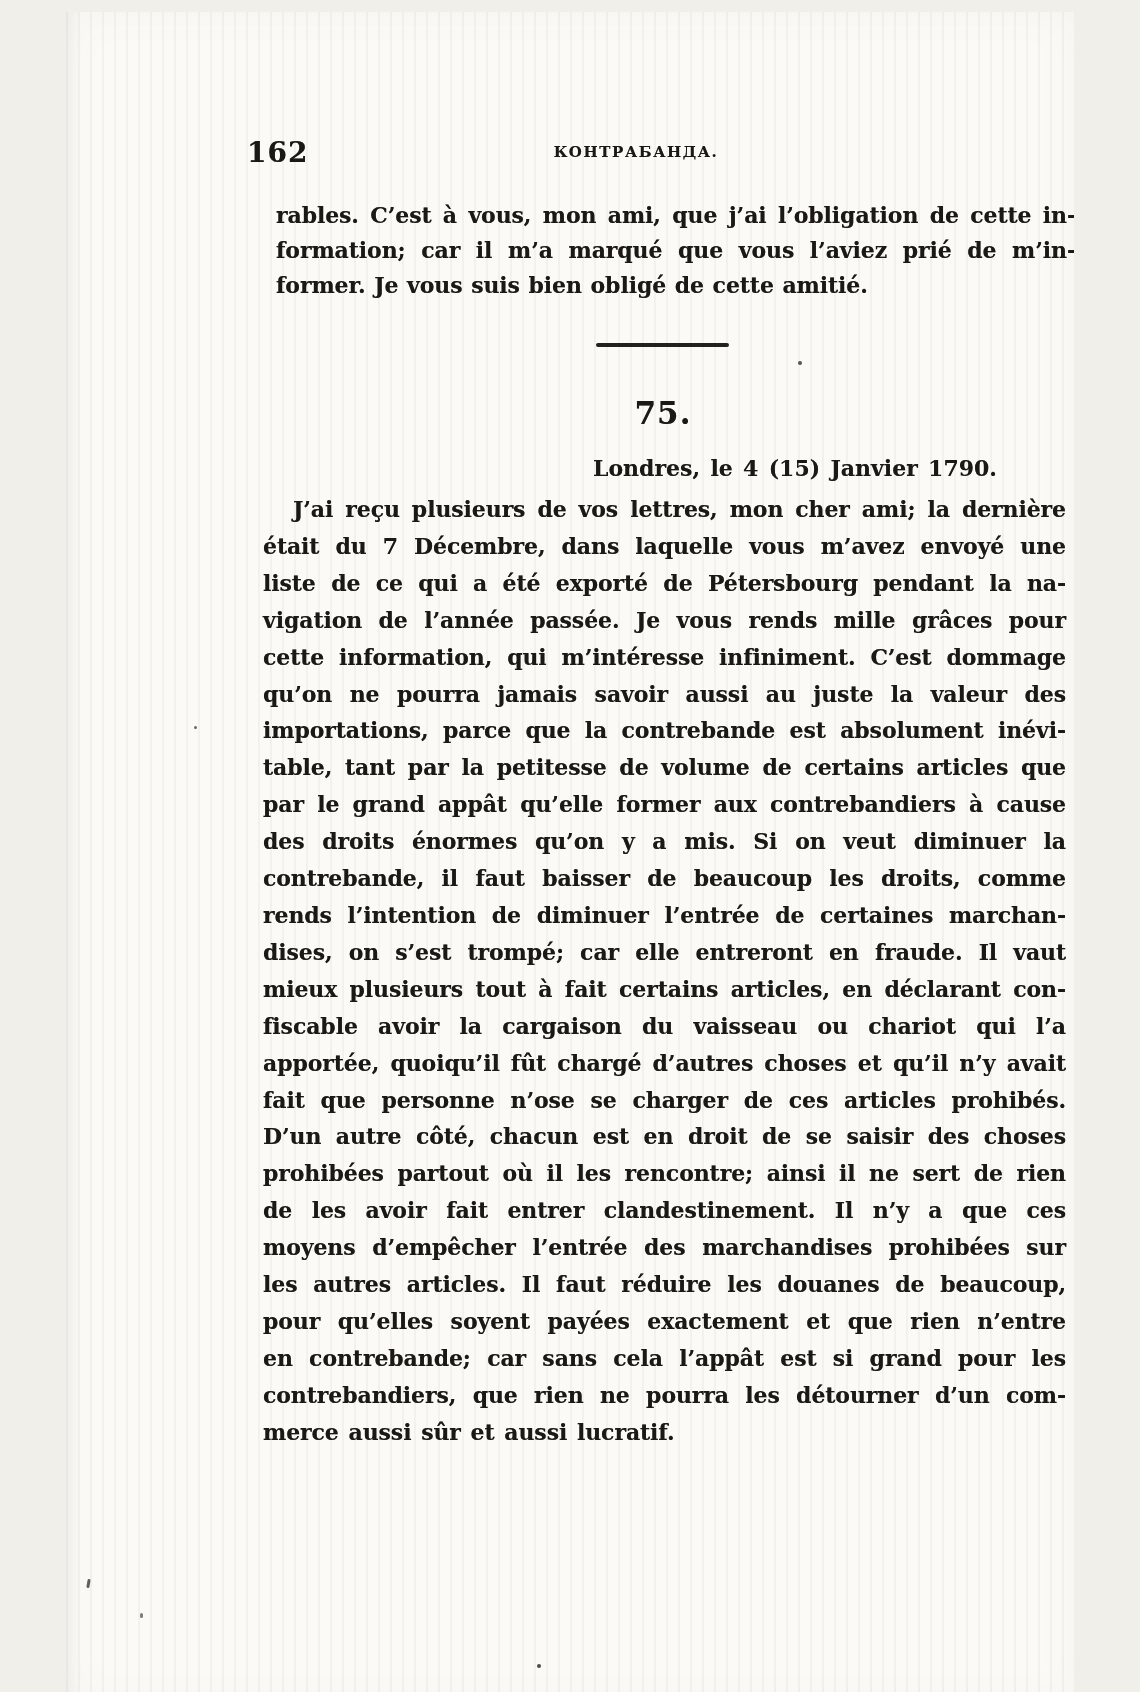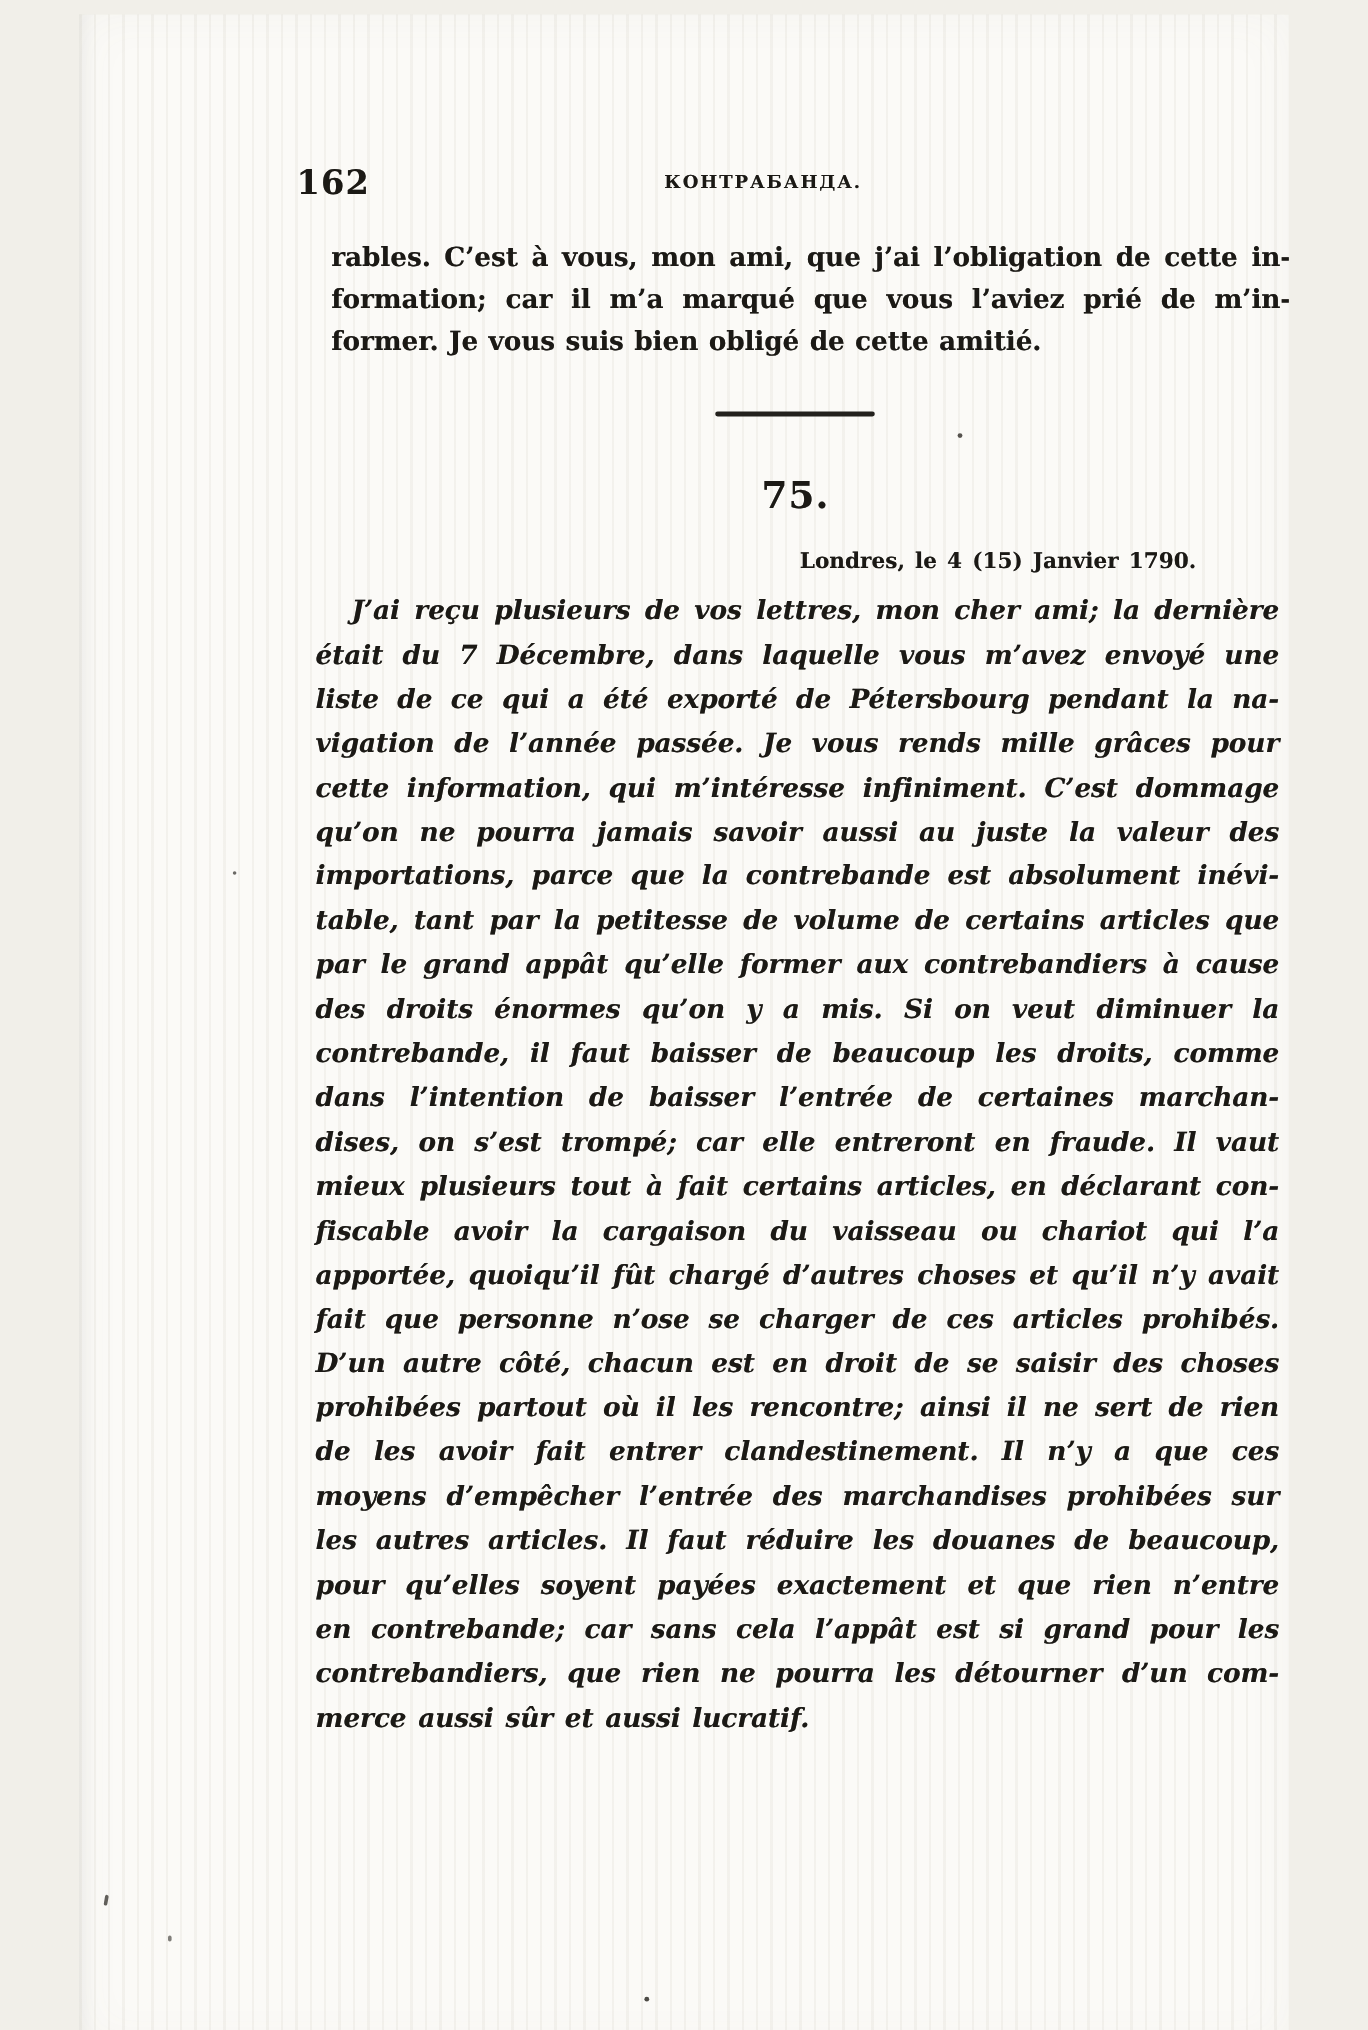--- a/index.html
+++ b/index.html
@@ -91,33 +91,32 @@
   }
 
   .dateline {
     position: absolute;
     left: 197px;
     top: 441px;
     width: 800px;
     box-sizing: border-box;
     padding-right: 66px;
     text-align: right;
-    font-size: 18px;
+    font-size: 22px;
     line-height: 30px;
     word-spacing: 0.12em;
   }
 
   .para-body {
     position: absolute;
     left: 197px;
     top: 479px;
     width: 803px;
     font-size: 22px;
     line-height: 36.9px;
-    font-style: italic;
   }
   .para-body .line:first-child { text-indent: 30px; }
   .para-body .line:last-child { word-spacing: 0.1em; }
 
   .speck {
     position: absolute;
     background: #2e2b26;
     border-radius: 50%;
   }
 </style>
@@ -147,21 +146,21 @@
       <div class="line">était du 7 Décembre, dans laquelle vous m’avez envoyé une</div>
       <div class="line">liste de ce qui a été exporté de Pétersbourg pendant la na-</div>
       <div class="line">vigation de l’année passée. Je vous rends mille grâces pour</div>
       <div class="line">cette information, qui m’intéresse infiniment. C’est dommage</div>
       <div class="line">qu’on ne pourra jamais savoir aussi au juste la valeur des</div>
       <div class="line">importations, parce que la contrebande est absolument inévi-</div>
       <div class="line">table, tant par la petitesse de volume de certains articles que</div>
       <div class="line">par le grand appât qu’elle former aux contrebandiers à cause</div>
       <div class="line">des droits énormes qu’on y a mis. Si on veut diminuer la</div>
       <div class="line">contrebande, il faut baisser de beaucoup les droits, comme</div>
-      <div class="line">dans l’intention de baisser l’entrée de certaines marchan-</div>
+      <div class="line">rends l’intention de diminuer l’entrée de certaines marchan-</div>
       <div class="line">dises, on s’est trompé; car elle entreront en fraude. Il vaut</div>
       <div class="line">mieux plusieurs tout à fait certains articles, en déclarant con-</div>
       <div class="line">fiscable avoir la cargaison du vaisseau ou chariot qui l’a</div>
       <div class="line">apportée, quoiqu’il fût chargé d’autres choses et qu’il n’y avait</div>
       <div class="line">fait que personne n’ose se charger de ces articles prohibés.</div>
       <div class="line">D’un autre côté, chacun est en droit de se saisir des choses</div>
       <div class="line">prohibées partout où il les rencontre; ainsi il ne sert de rien</div>
       <div class="line">de les avoir fait entrer clandestinement. Il n’y a que ces</div>
       <div class="line">moyens d’empêcher l’entrée des marchandises prohibées sur</div>
       <div class="line">les autres articles. Il faut réduire les douanes de beaucoup,</div>

